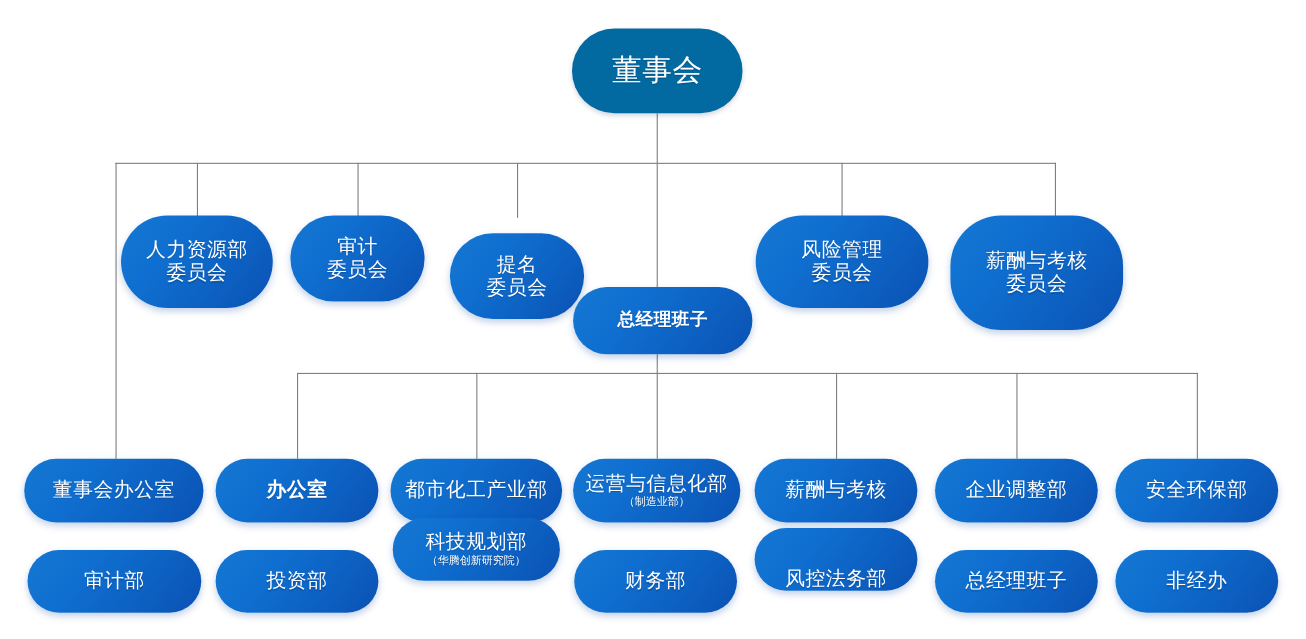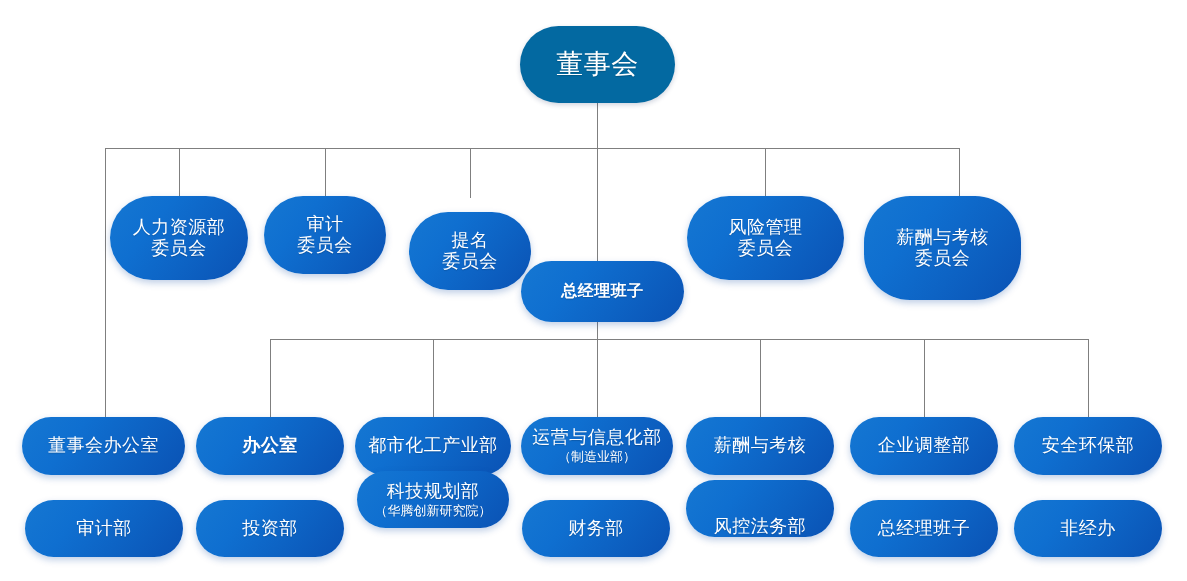--- a/index.html
+++ b/index.html
@@ -67,21 +67,21 @@
   .node.dept {
     border-radius: 30px;
     font-size: 18px;
   }
   .node.dept2 {
     border-radius: 29px;
     font-size: 18px;
   }
 
   .node .sub {
-    font-size: 13px;
+    font-size: 10px;
     letter-spacing: 0;
     margin-top: 1px;
   }
   .node .ln { display: block; }
 </style>
 </head>
 <body>
 
 <div id="chart-root">
 

